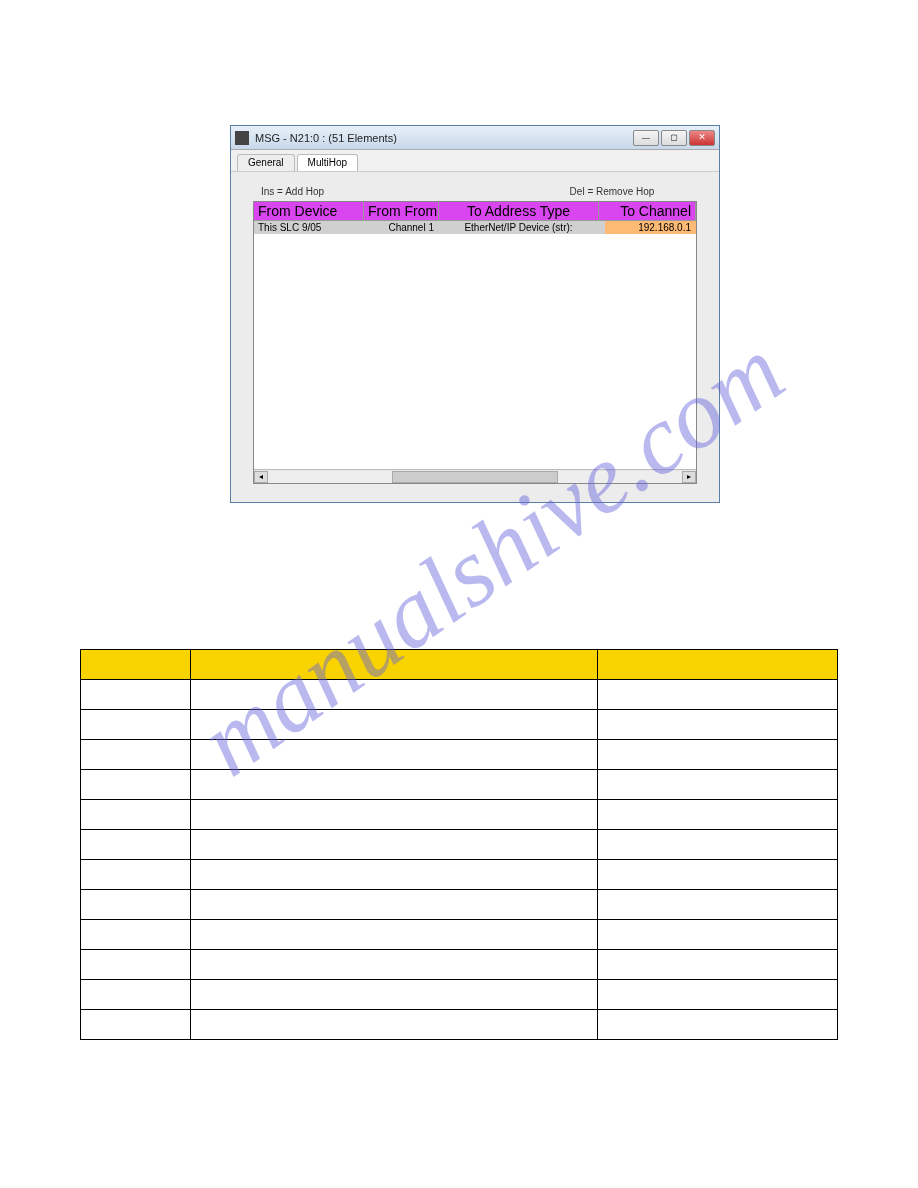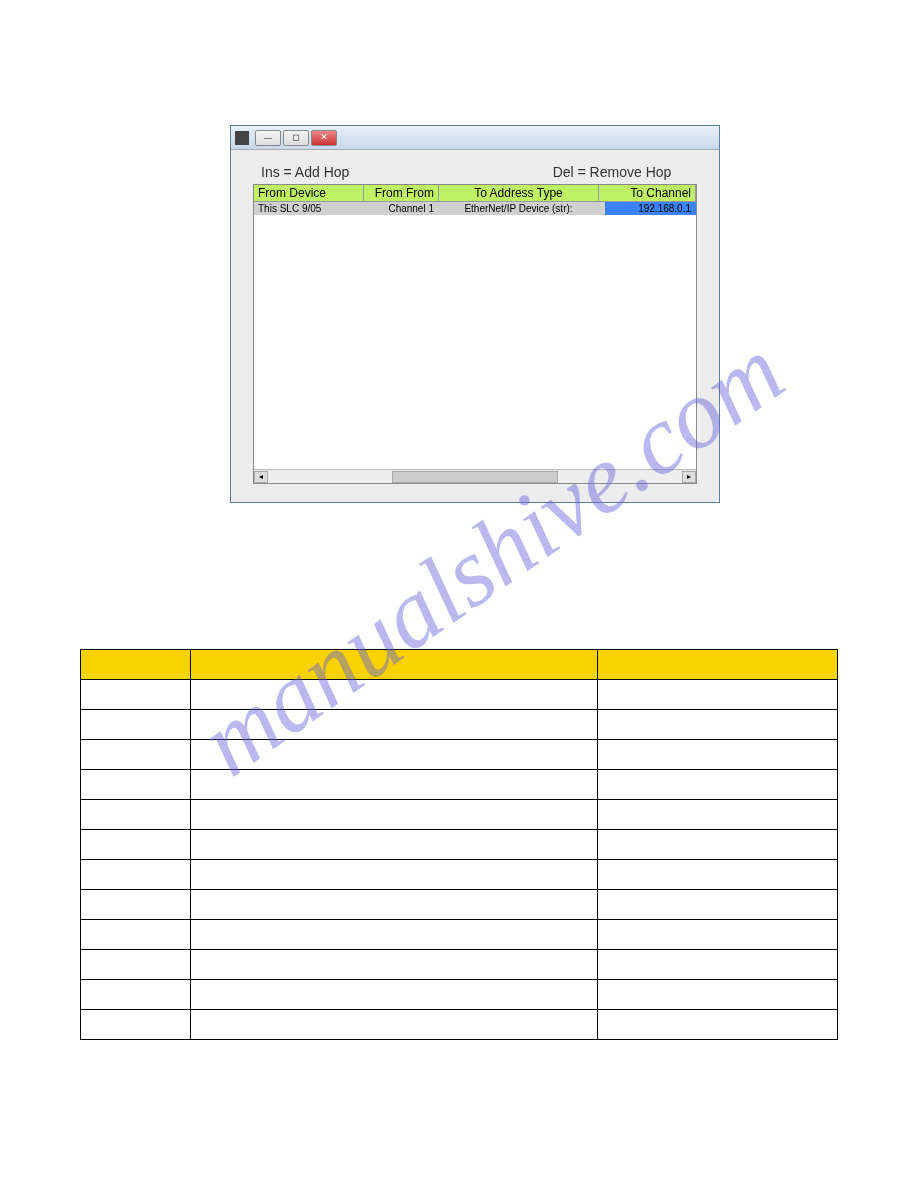--- a/index.html
+++ b/index.html
@@ -98,60 +98,60 @@
   }
   .dialog-body {
     flex: 1;
     background: #ececec;
     padding: 14px 22px 18px 22px;
     display: flex;
     flex-direction: column;
   }
   .hint-row {
     display: flex;
-    font-size: 14px;
+    font-size: 10px;
     color: #333;
     margin-bottom: 4px;
     padding: 0 8px;
   }
   .hint-left { flex: 1; }
   .hint-right { flex: 1; text-align: center; padding-left: 120px; }
   .grid {
     flex: 1;
     border: 1px solid #888;
     background: #fff;
     display: flex;
     flex-direction: column;
   }
   .grid-header {
     display: flex;
-    background: #bef264;
+    background: #d946ef;
     border-bottom: 1px solid #999;
-    font-size: 12px;
+    font-size: 14px;
   }
   .grid-header .gcell {
     border-right: 1px solid #999;
     padding: 1px 4px;
   }
   .grid-row {
     display: flex;
     font-size: 10px;
     background: #d0d0d0;
   }
   .gcell {
     padding: 1px 4px;
     border-right: 1px solid transparent;
     white-space: nowrap;
     overflow: hidden;
   }
   .gc1 { width: 110px; }
   .gc2 { width: 75px; text-align: right; }
   .gc3 { width: 160px; text-align: center; }
   .gc4 { flex: 1; text-align: right; }
-  .grid-row .gc4 { background: #3b82f6; margin-left: 6px; }
+  .grid-row .gc4 { background: #fdba74; margin-left: 6px; }
   .grid-space { flex: 1; }
   .hscroll {
     height: 14px;
     background: #e8e8e8;
     border-top: 1px solid #bbb;
     display: flex;
     align-items: center;
   }
   .hscroll-btn {
     width: 14px;
@@ -199,25 +199,30 @@
   .col-c { width: 240px; }
 </style>
 </head>
 <body>
 
 <div class="watermark">manualshive.com</div>
 
 <div class="dialog">
   <div class="titlebar">
     <span class="title-icon"></span>
+    <span class="title-text">MSG - N21:0 : (51 Elements)</span>
     <div class="window-controls">
       <div class="wbtn min"></div>
       <div class="wbtn max"></div>
       <div class="wbtn close"></div>
     </div>
+  </div>
+  <div class="tab-row">
+    <div class="tab">General</div>
+    <div class="tab active">MultiHop</div>
   </div>
   <div class="dialog-body">
     <div class="hint-row">
       <span class="hint-left">Ins = Add Hop</span>
       <span class="hint-right">Del = Remove Hop</span>
     </div>
     <div class="grid">
       <div class="grid-header">
         <div class="gcell gc1">From Device</div>
         <div class="gcell gc2">From From</div>

